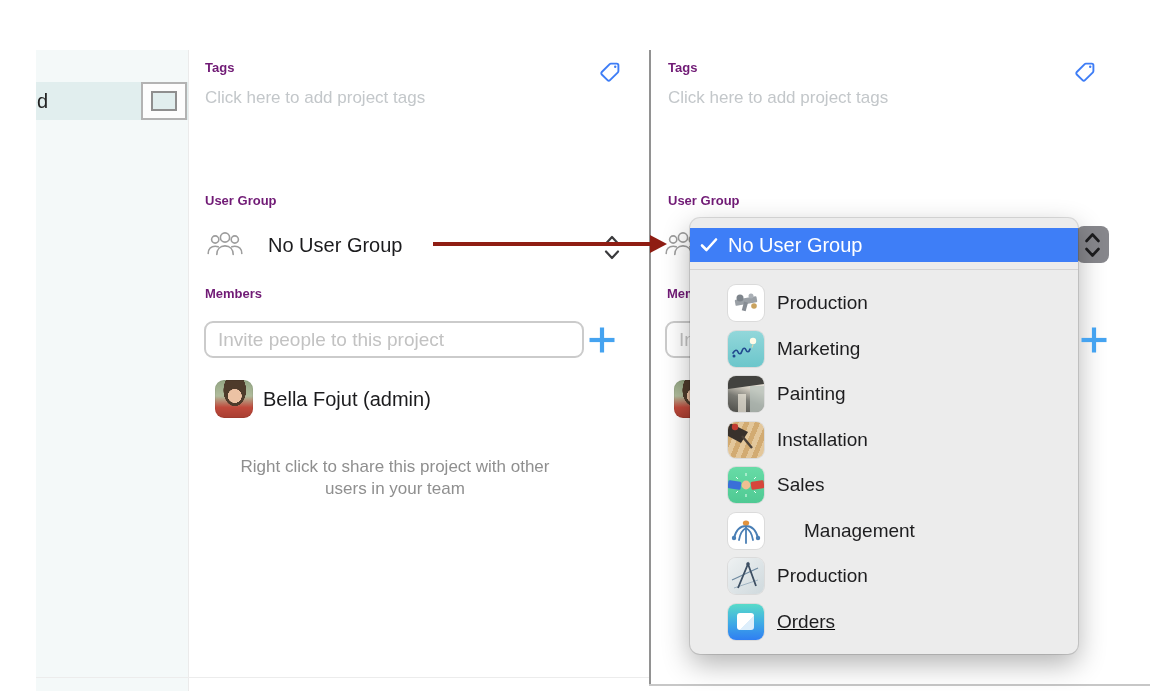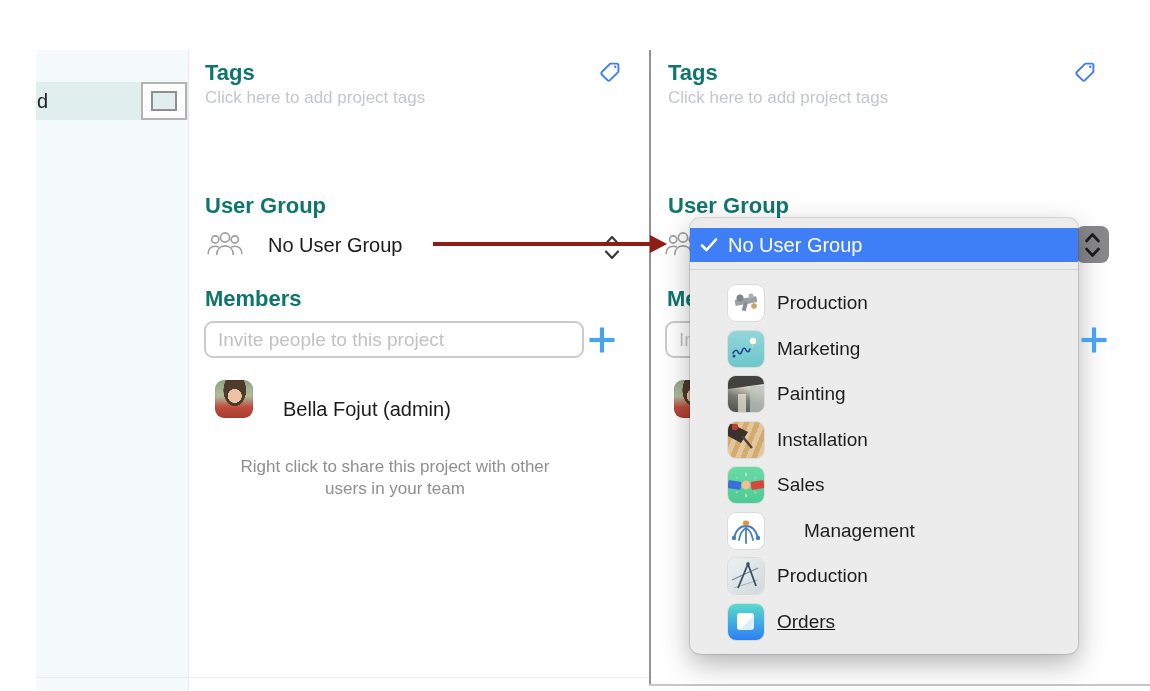--- a/index.html
+++ b/index.html
@@ -16,21 +16,21 @@
   .rail-row-label{font-size:20px;color:#222;margin-left:1px;}
   .cbx-outer{left:141px;top:82px;width:46px;height:38px;background:#fdfdfd;border:2px solid #b3b3b3;box-sizing:border-box;display:flex;align-items:center;justify-content:center;}
   .cbx-inner{width:26px;height:20px;border:2px solid #8f8f8f;background:#e1eeee;box-sizing:border-box;}
 
   
   .v-divider{left:649px;top:50px;width:2px;height:635px;background:#929292;}
   .bottom-line-left{left:36px;top:677px;width:613px;height:1px;background:#ececec;}
   .bottom-line-right{left:649px;top:684px;width:501px;height:2px;background:#c7c7c7;}
 
   
-  .sec-label{font-size:22px;font-weight:bold;color:#0f766e;}
+  .sec-label{font-size:13px;font-weight:bold;color:#701a75;}
   .placeholder-text{font-size:17px;color:#c3c7ca;}
   .value-text{font-size:20px;color:#1b1b1d;}
 
   
   .invite-input{
     width:380px;height:37px;box-sizing:border-box;border:2px solid #cbcbcb;border-radius:9px;
     background:#fff;font-family:inherit;font-size:19px;color:#1b1b1d;padding:0 12px;outline:none;
   }
   .invite-input::placeholder{color:#c2c2c2;opacity:1;}
 
@@ -124,21 +124,21 @@
   <input class="abs invite-input" style="left: 204px; top: 321px;" type="text" readonly="" placeholder="Invite people to this project">
   <div class="abs" style="left:588px;top:326px;">
     <svg class="svg-block" width="28" height="28" viewBox="0 0 28 28" stroke="#45a3f0" stroke-width="4.2">
       <line x1="14" y1="1.5" x2="14" y2="26.5"></line>
       <line x1="1.5" y1="14" x2="26.5" y2="14"></line>
     </svg>
   </div>
 
   <div class="abs" style="left:215px;top:380px;width:360px;height:40px;">
     <div class="avatar" style="position:absolute;left:0;top:0;"></div>
-    <div class="value-text" style="position:absolute;left:68px;top:8px;margin-top:10px;">Bella Fojut (admin)</div>
+    <div class="value-text" style="position:absolute;left:48px;top:8px;">Bella Fojut (admin)</div>
   </div>
 
   <div class="abs" style="left:230px;top:456px;width:330px;text-align:center;font-size:17px;line-height:22px;color:#8f8f8f;">Right click to share this project with other users in your team</div>
 
   <div class="abs arrow-line over-icons"></div>
   <div class="abs arrow-head over-icons"></div>
 
   <div class="abs sec-label" style="left:668px;top:60px;">Tags</div>
   <div class="abs placeholder-text" style="left:668px;top:88px;">Click here to add project tags</div>
   <div class="abs" style="left:1073px;top:60px;">

